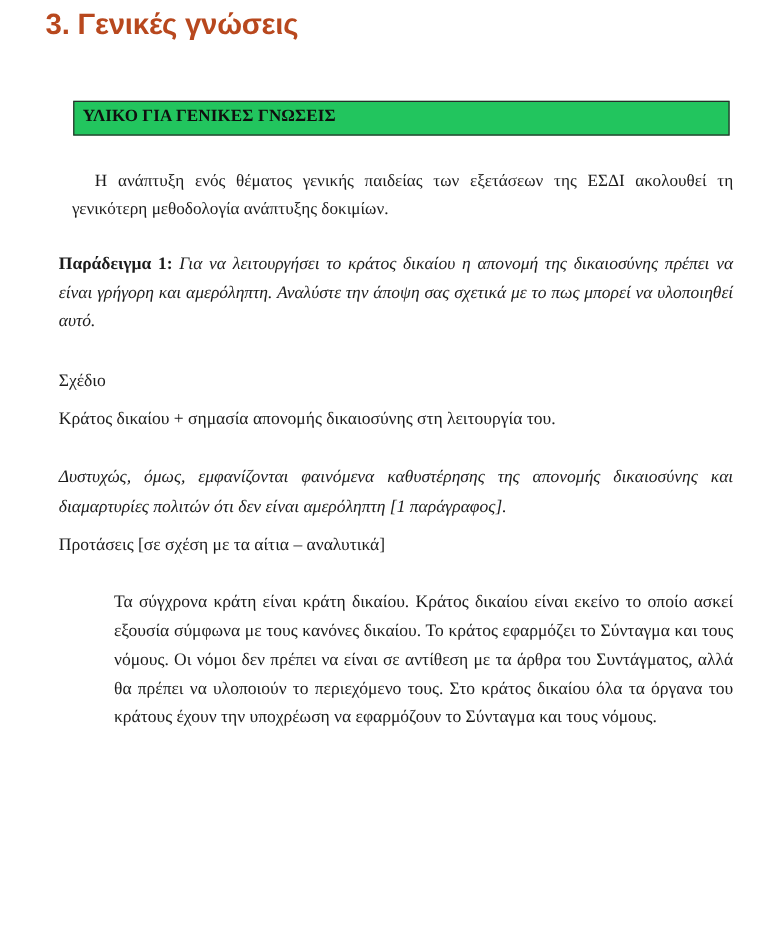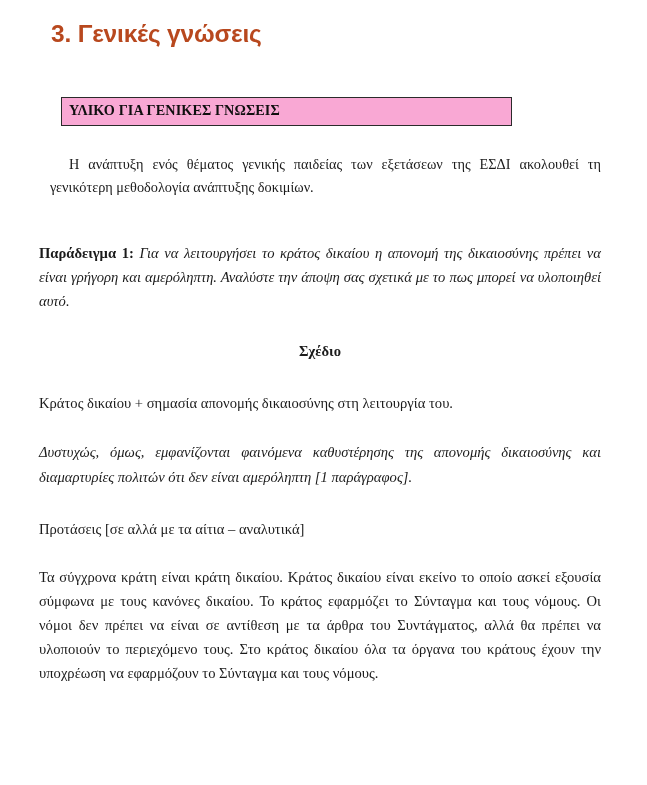--- a/index.html
+++ b/index.html
@@ -24,47 +24,47 @@
     box-sizing: border-box;
   }
 
   
   .section-title {
     font-family: "Liberation Sans", "DejaVu Sans", sans-serif;
     font-weight: bold;
     font-size: 24.5px;
     line-height: 1.1;
     color: #b8481e;
-    margin: 13px;
+    margin: 0;
     padding: 8px 0 0 38px;
     letter-spacing: -0.2px;
   }
 
   
   .material-box {
     position: absolute;
     left: 61px;
     top: 84px;
-    width: 451px;
+    width: 547px;
     box-sizing: border-box;
     border: 1.6px solid #2b2b2b;
-    background: #f9a8d4;
+    background: #22c55e;
     padding: 4px 0 5px 7px;
     font-family: "Liberation Serif", "DejaVu Serif", serif;
     font-weight: bold;
     font-size: 14.2px;
     line-height: 1.25;
     letter-spacing: 0.1px;
     color: #0f0f0f;
   }
 
   
   .body-block {
     position: absolute;
-    left: 39px;
+    left: 49px;
     top: 140px;
     width: 562px;
   }
 
   p, h3 {
     margin: 0;
     font-size: 14.6px;
   }
 
   .para {
@@ -77,61 +77,61 @@
   .para-intro {
     margin: 0 0 0 11px;
     width: 551px;
     text-indent: 19px;
     text-align: justify;
     line-height: 1.6;
     font-size: 14.3px;
   }
 
   .para-example {
-    margin-top: 42px;
+    margin-top: 22px;
     text-align: justify;
     line-height: 1.65;
   }
   .para-example .lead {
     font-weight: bold;
     font-style: normal;
   }
   .para-example .quote {
     font-style: italic;
   }
 
   .sub-head {
     margin-top: 28px;
-    font-weight: bold;
+    font-weight: normal;
     font-size: 14.6px;
     line-height: 1.5;
-    text-align: center;
   }
 
   .para-plain {
-    margin-top: 29px;
+    margin-top: 8px;
     line-height: 1.6;
     text-align: left;
   }
 
   .para-just {
     margin-top: 25px;
     text-align: justify;
     line-height: 1.68;
   }
   
   .para-just.stretch {
     text-align-last: left;
     font-style: italic;
   }
 
   .para-final {
     margin-top: 23px;
     text-align: justify;
     line-height: 1.66;
+    margin-left: 46px;
   }
 </style>
 </head>
 <body>
 
 <div class="page">
 
   <h1 class="section-title">3. Γενικές γνώσεις</h1>
 
   <div class="material-box">
@@ -144,19 +144,19 @@
 
     <p class="para para-example"><span class="lead">Παράδειγμα 1:</span><span class="quote"> Για να λειτουργήσει το κράτος δικαίου η απονομή της δικαιοσύνης πρέπει να είναι γρήγορη και αμερόληπτη. Αναλύστε την άποψη σας σχετικά με το πως μπορεί να υλοποιηθεί αυτό.</span></p>
 
     <h3 class="sub-head">Σχέδιο</h3>
 
     <p class="para para-plain">Κράτος δικαίου + σημασία απονομής δικαιοσύνης στη λειτουργία του.</p>
 
     <p class="para para-just stretch">Δυστυχώς, όμως, εμφανίζονται φαινόμενα καθυστέρησης της απονομής δικαιοσύνης και διαμαρτυρίες πολιτών ότι δεν είναι αμερόληπτη [1 παράγραφος].</p>
 
 
-    <p class="para para-plain">Προτάσεις [σε αλλά με τα αίτια – αναλυτικά]</p>
+    <p class="para para-plain">Προτάσεις [σε σχέση με τα αίτια – αναλυτικά]</p>
 
 
     <p class="para para-final">Τα σύγχρονα κράτη είναι κράτη δικαίου. Κράτος δικαίου είναι εκείνο το οποίο ασκεί εξουσία σύμφωνα με τους κανόνες δικαίου. Το κράτος εφαρμόζει το Σύνταγμα και τους νόμους. Οι νόμοι δεν πρέπει να είναι σε αντίθεση με τα άρθρα του Συντάγματος, αλλά θα πρέπει να υλοποιούν το περιεχόμενο τους. Στο κράτος δικαίου όλα τα όργανα του κράτους έχουν την υποχρέωση να εφαρμόζουν το Σύνταγμα και τους νόμους.</p>
 
   </div>
 </div>
 
 </body></html>

